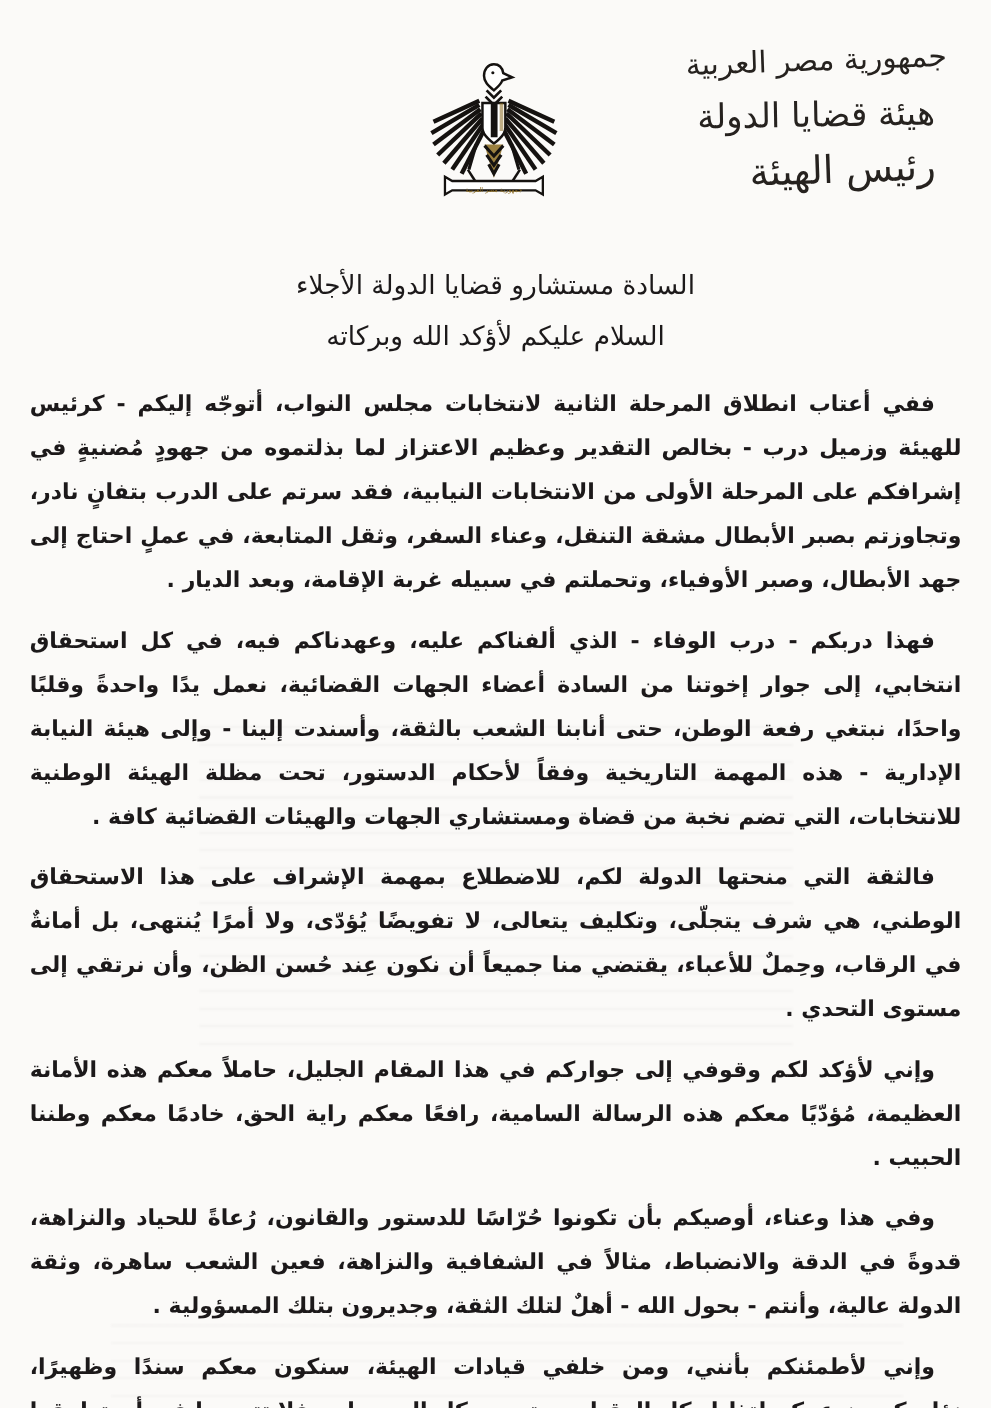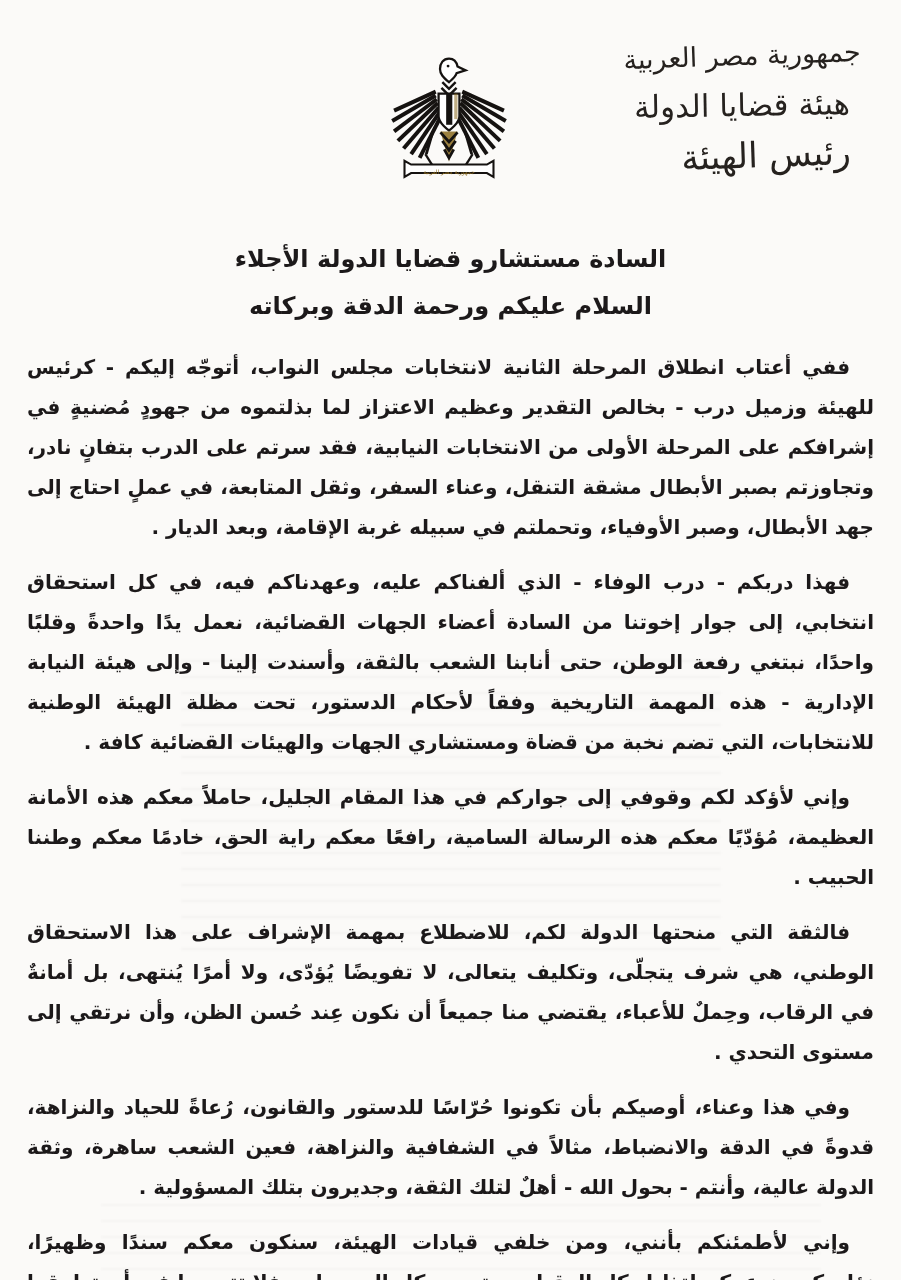--- a/index.html
+++ b/index.html
@@ -50,21 +50,21 @@
   .calligraphy .c2 { font-size: 31px; margin-top: 16px; transform: rotate(-1deg); }
   .calligraphy .c3 { font-size: 35px; margin-top: 12px; margin-left: 48px; transform: rotate(-2deg); }
 
   
   .title {
     position: absolute;
     top: 236px;
     right: 0;
     left: 0;
     text-align: center;
-    font-weight: bold;
+    font-weight: normal;
     font-size: 24px;
     line-height: 47px;
     letter-spacing: 0;
   }
 
   
   .body-text {
     position: absolute;
     top: 347px;
     right: 27px;
@@ -141,25 +141,25 @@
   </svg>
 
   <div class="calligraphy">
     <div class="c1">جمهورية مصر العربية</div>
     <div class="c2">هيئة قضايا الدولة</div>
     <div class="c3">رئيس الهيئة</div>
   </div>
 
   <div class="title">
     <div>السادة مستشارو قضايا الدولة الأجلاء</div>
-    <div>السلام عليكم ورحمة الدقة وبركاته</div>
+    <div>السلام عليكم لأؤكد الله وبركاته</div>
   </div>
 
   <div class="body-text">
     <p>ففي أعتاب انطلاق المرحلة الثانية لانتخابات مجلس النواب، أتوجّه إليكم - كرئيس للهيئة وزميل درب - بخالص التقدير وعظيم الاعتزاز لما بذلتموه من جهودٍ مُضنيةٍ في إشرافكم على المرحلة الأولى من الانتخابات النيابية، فقد سرتم على الدرب بتفانٍ نادر، وتجاوزتم بصبر الأبطال مشقة التنقل، وعناء السفر، وثقل المتابعة، في عملٍ احتاج إلى جهد الأبطال، وصبر الأوفياء، وتحملتم في سبيله غربة الإقامة، وبعد الديار .</p>
     <p>فهذا دربكم - درب الوفاء - الذي ألفناكم عليه، وعهدناكم فيه، في كل استحقاق انتخابي، إلى جوار إخوتنا من السادة أعضاء الجهات القضائية، نعمل يدًا واحدةً وقلبًا واحدًا، نبتغي رفعة الوطن، حتى أنابنا الشعب بالثقة، وأسندت إلينا - وإلى هيئة النيابة الإدارية - هذه المهمة التاريخية وفقاً لأحكام الدستور، تحت مظلة الهيئة الوطنية للانتخابات، التي تضم نخبة من قضاة ومستشاري الجهات والهيئات القضائية كافة .</p>
+    <p>فالثقة التي منحتها الدولة لكم، للاضطلاع بمهمة الإشراف على هذا الاستحقاق الوطني، هي شرف يتجلّى، وتكليف يتعالى، لا تفويضًا يُؤدّى، ولا أمرًا يُنتهى، بل أمانةٌ في الرقاب، وحِملٌ للأعباء، يقتضي منا جميعاً أن نكون عِند حُسن الظن، وأن نرتقي إلى مستوى التحدي .</p>
     <p>وإني لأؤكد لكم وقوفي إلى جواركم في هذا المقام الجليل، حاملاً معكم هذه الأمانة العظيمة، مُؤدّيًا معكم هذه الرسالة السامية، رافعًا معكم راية الحق، خادمًا معكم وطننا الحبيب .</p>
-    <p>فالثقة التي منحتها الدولة لكم، للاضطلاع بمهمة الإشراف على هذا الاستحقاق الوطني، هي شرف يتجلّى، وتكليف يتعالى، لا تفويضًا يُؤدّى، ولا أمرًا يُنتهى، بل أمانةٌ في الرقاب، وحِملٌ للأعباء، يقتضي منا جميعاً أن نكون عِند حُسن الظن، وأن نرتقي إلى مستوى التحدي .</p>
     <p>وفي هذا وعناء، أوصيكم بأن تكونوا حُرّاسًا للدستور والقانون، رُعاةً للحياد والنزاهة، قدوةً في الدقة والانضباط، مثالاً في الشفافية والنزاهة، فعين الشعب ساهرة، وثقة الدولة عالية، وأنتم - بحول الله - أهلٌ لتلك الثقة، وجديرون بتلك المسؤولية .</p>
     <p>وإني لأطمئنكم بأنني، ومن خلفي قيادات الهيئة، سنكون معكم سندًا وظهيرًا، نؤازركم وندعمكم لتذليل كل العقبات، وتيسير كل الصعوبات، فلا تترددوا في أن تطرقوا بابنا لكل استفسار، أو حاجةٍ لوجستية، أو معونةٍ قانونية .</p>
   </div>
 
 </div>
 
 </body></html>

